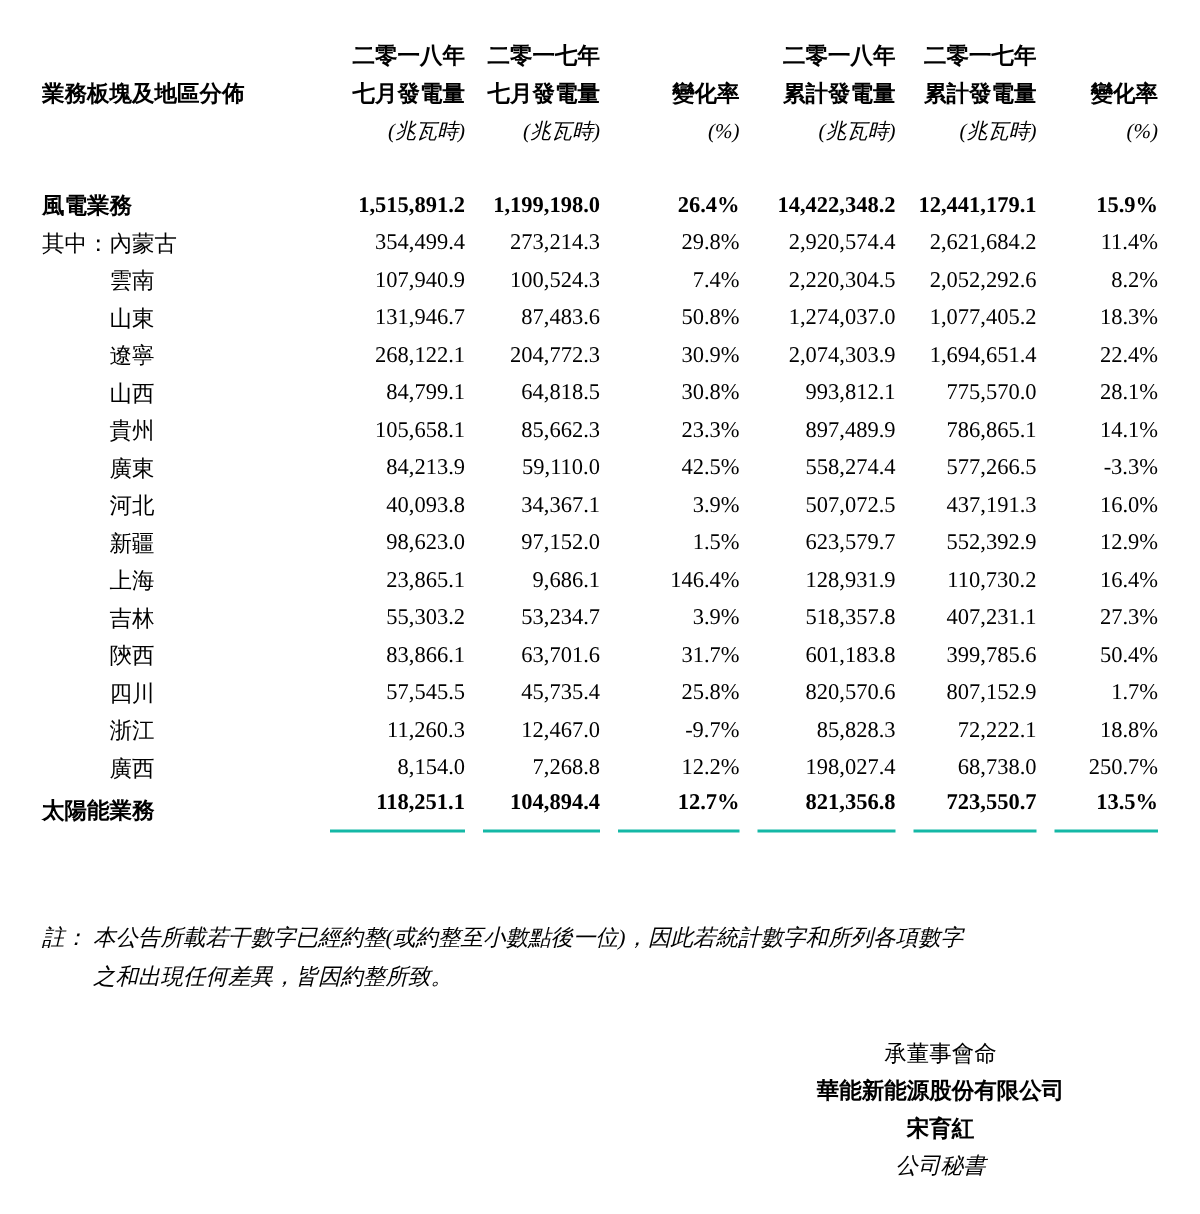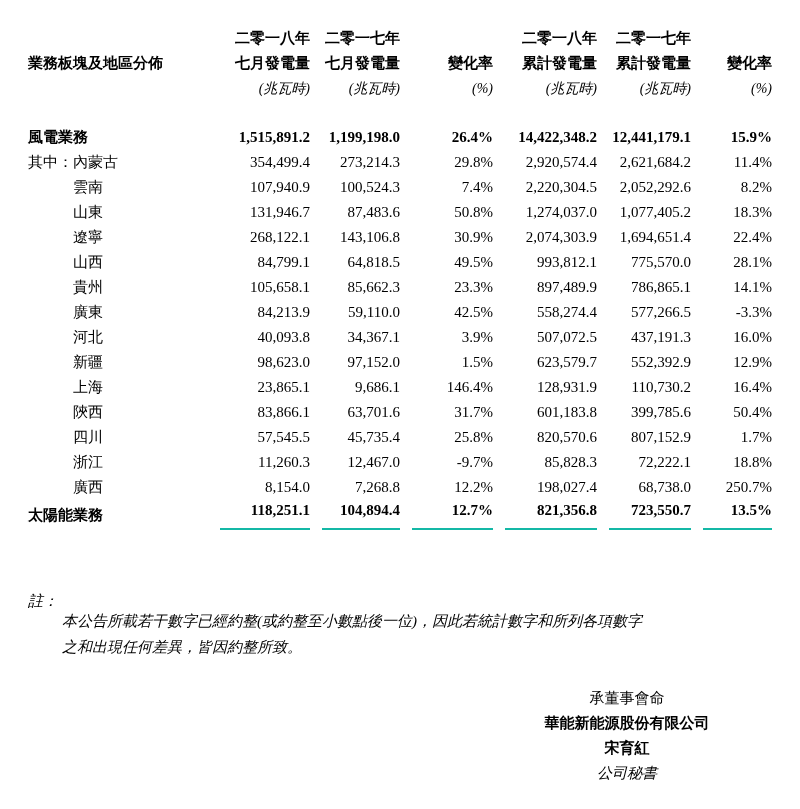--- a/index.html
+++ b/index.html
@@ -48,21 +48,21 @@
   tr.total td.num .cl { border-bottom: 7px double #000; padding-bottom: 3px; }
 
   .note {
     margin-top: 36px;
     display: flex;
     font-style: italic;
     line-height: 26px;
     width: 744px;
   }
   .note-tag { width: 34px; flex: 0 0 34px; }
-  .note-text { flex: 1; margin-top: 20px; }
+  .note-text { flex: 1; }
 
   .signature {
     margin-top: 26px;
     margin-left: auto;
     width: 290px;
     text-align: center;
     line-height: 25px;
   }
   .sig-company, .sig-name { font-weight: bold; }
   .sig-title { font-style: italic; }
@@ -208,21 +208,21 @@
           <td class="num">
             <span class="cl">18.3%</span>
           </td>
         </tr>
         <tr class="plain">
           <td class="label indent"><span>遼寧</span></td>
           <td class="num">
             <span class="cl">268,122.1</span>
           </td>
           <td class="num">
-            <span class="cl">143,106.8</span>
+            <span class="cl">204,772.3</span>
           </td>
           <td class="num">
             <span class="cl">30.9%</span>
           </td>
           <td class="num">
             <span class="cl">2,074,303.9</span>
           </td>
           <td class="num">
             <span class="cl">1,694,651.4</span>
           </td>
@@ -232,21 +232,21 @@
         </tr>
         <tr class="plain">
           <td class="label indent"><span>山西</span></td>
           <td class="num">
             <span class="cl">84,799.1</span>
           </td>
           <td class="num">
             <span class="cl">64,818.5</span>
           </td>
           <td class="num">
-            <span class="cl">49.5%</span>
+            <span class="cl">30.8%</span>
           </td>
           <td class="num">
             <span class="cl">993,812.1</span>
           </td>
           <td class="num">
             <span class="cl">775,570.0</span>
           </td>
           <td class="num">
             <span class="cl">28.1%</span>
           </td>
@@ -347,20 +347,41 @@
             <span class="cl">146.4%</span>
           </td>
           <td class="num">
             <span class="cl">128,931.9</span>
           </td>
           <td class="num">
             <span class="cl">110,730.2</span>
           </td>
           <td class="num">
             <span class="cl">16.4%</span>
+          </td>
+        </tr>
+        <tr class="plain">
+          <td class="label indent"><span>吉林</span></td>
+          <td class="num">
+            <span class="cl">55,303.2</span>
+          </td>
+          <td class="num">
+            <span class="cl">53,234.7</span>
+          </td>
+          <td class="num">
+            <span class="cl">3.9%</span>
+          </td>
+          <td class="num">
+            <span class="cl">518,357.8</span>
+          </td>
+          <td class="num">
+            <span class="cl">407,231.1</span>
+          </td>
+          <td class="num">
+            <span class="cl">27.3%</span>
           </td>
         </tr>
         <tr class="plain">
           <td class="label indent"><span>陝西</span></td>
           <td class="num">
             <span class="cl">83,866.1</span>
           </td>
           <td class="num">
             <span class="cl">63,701.6</span>
           </td>

